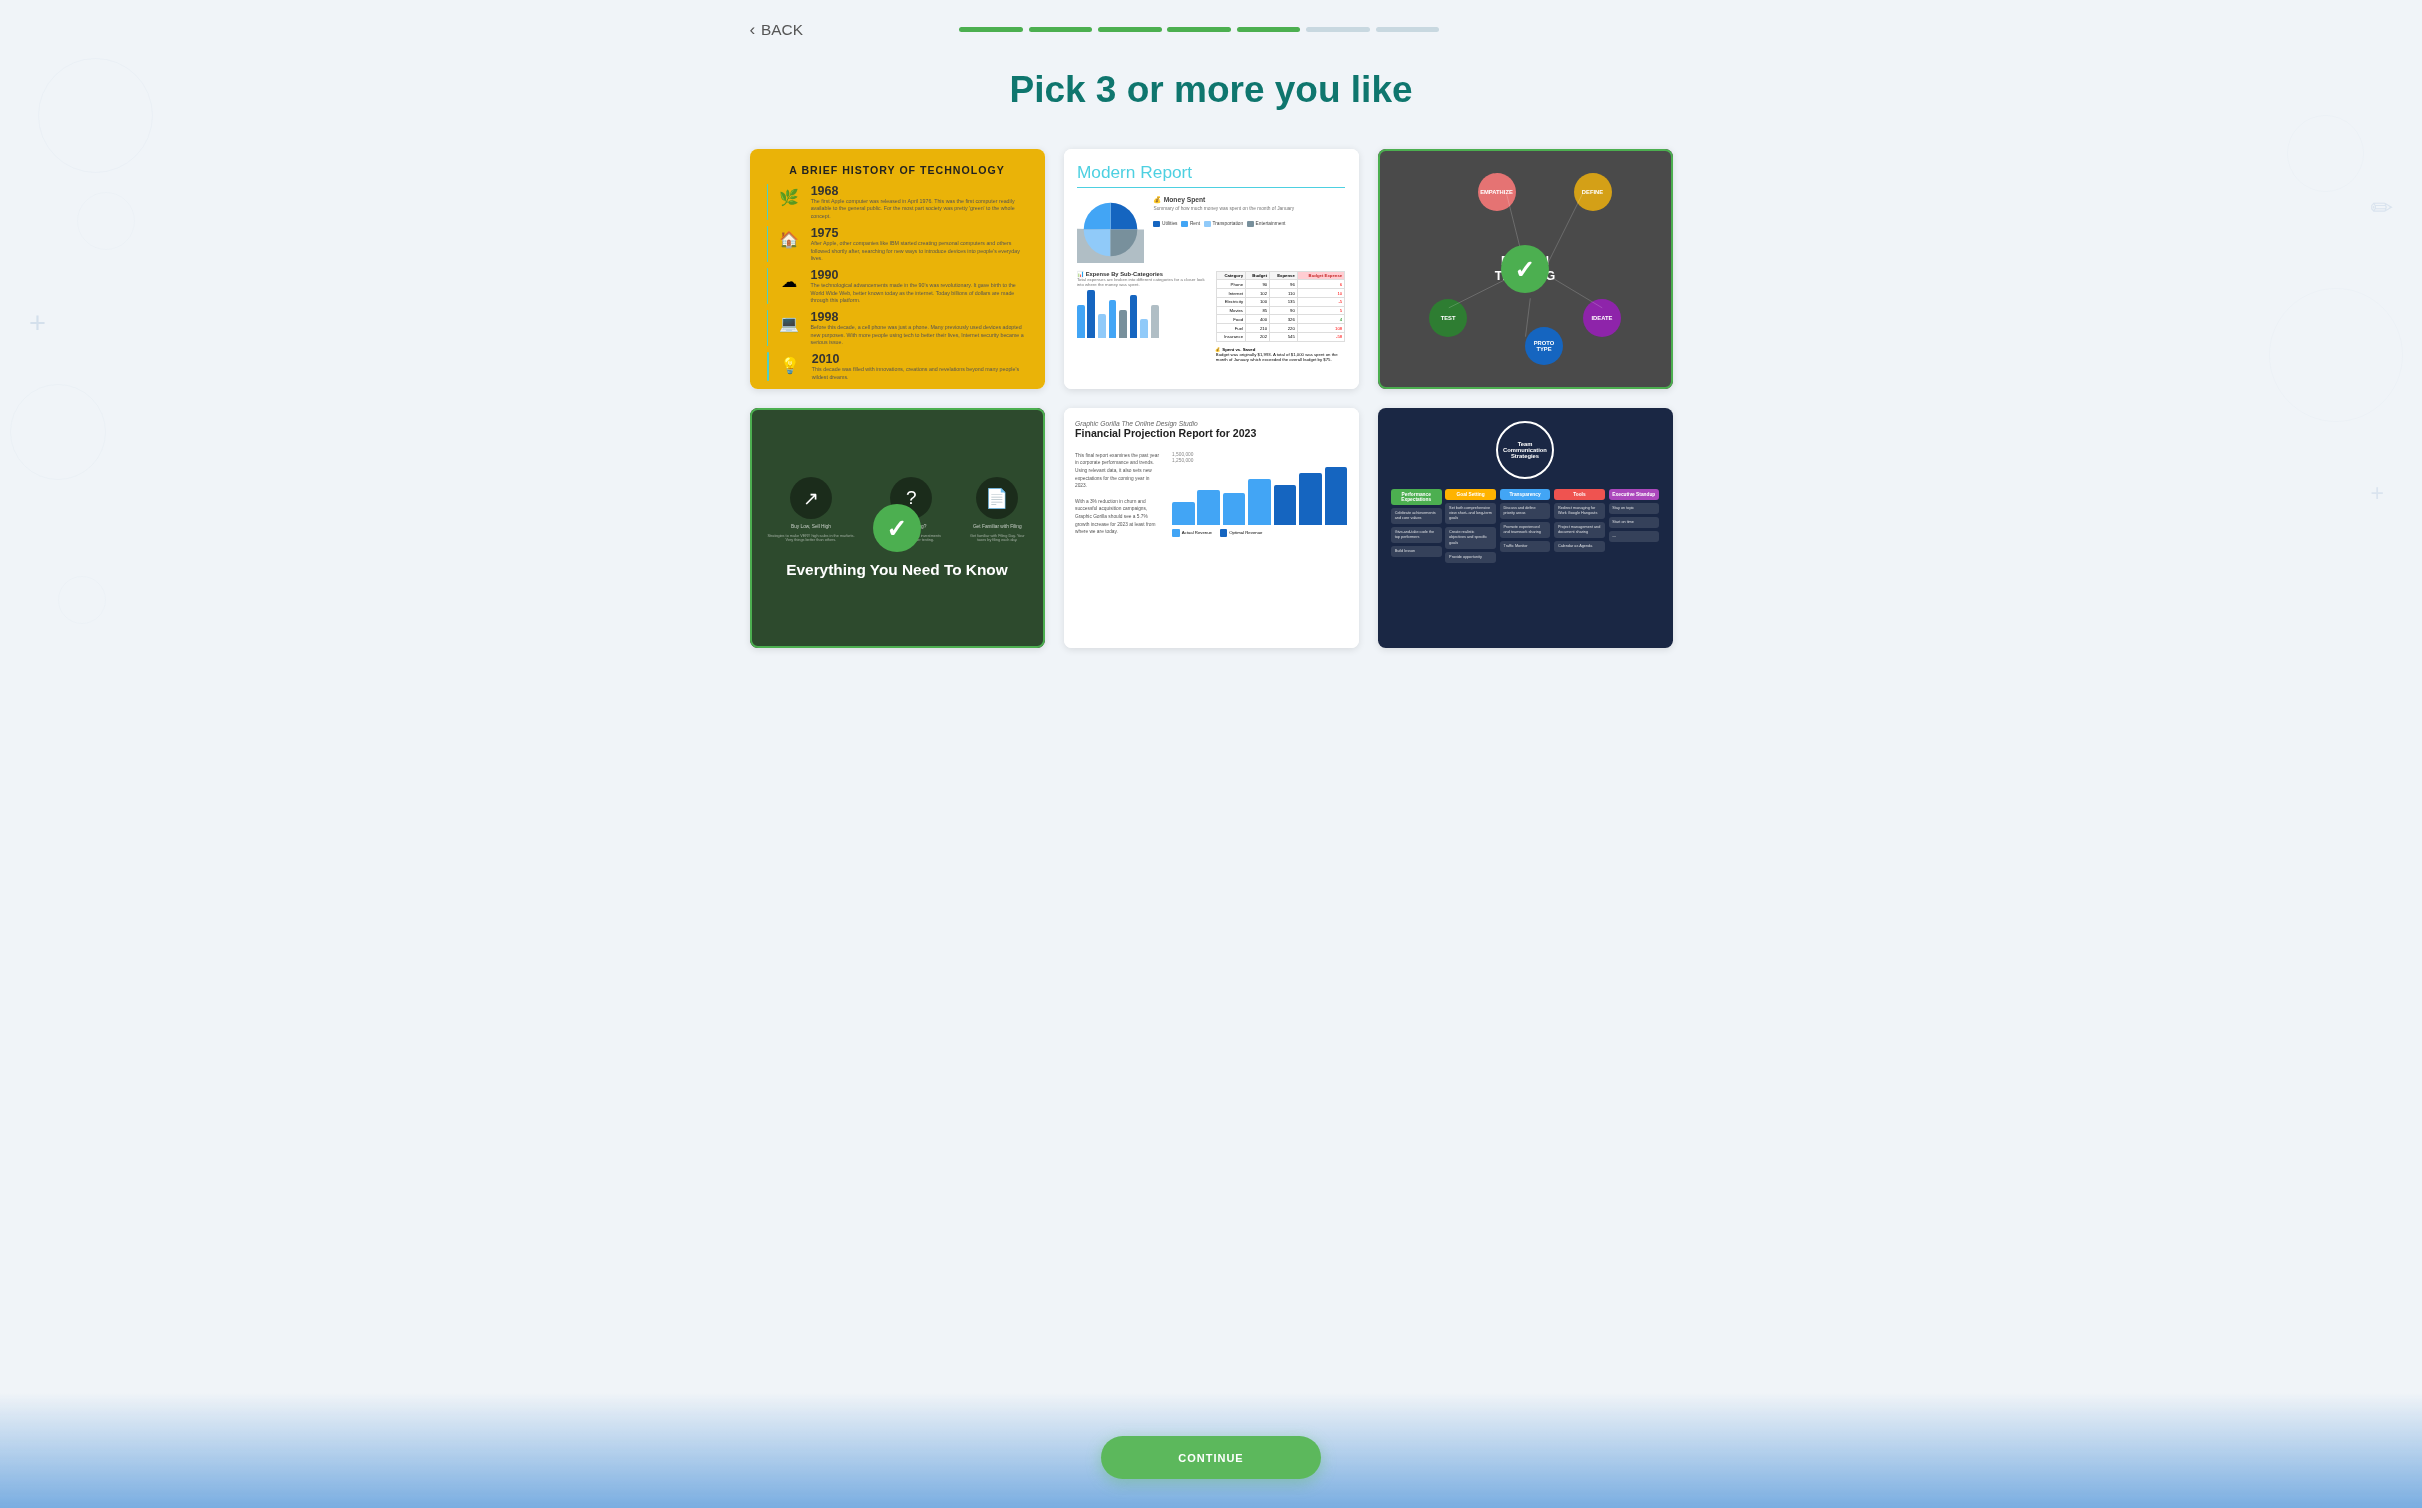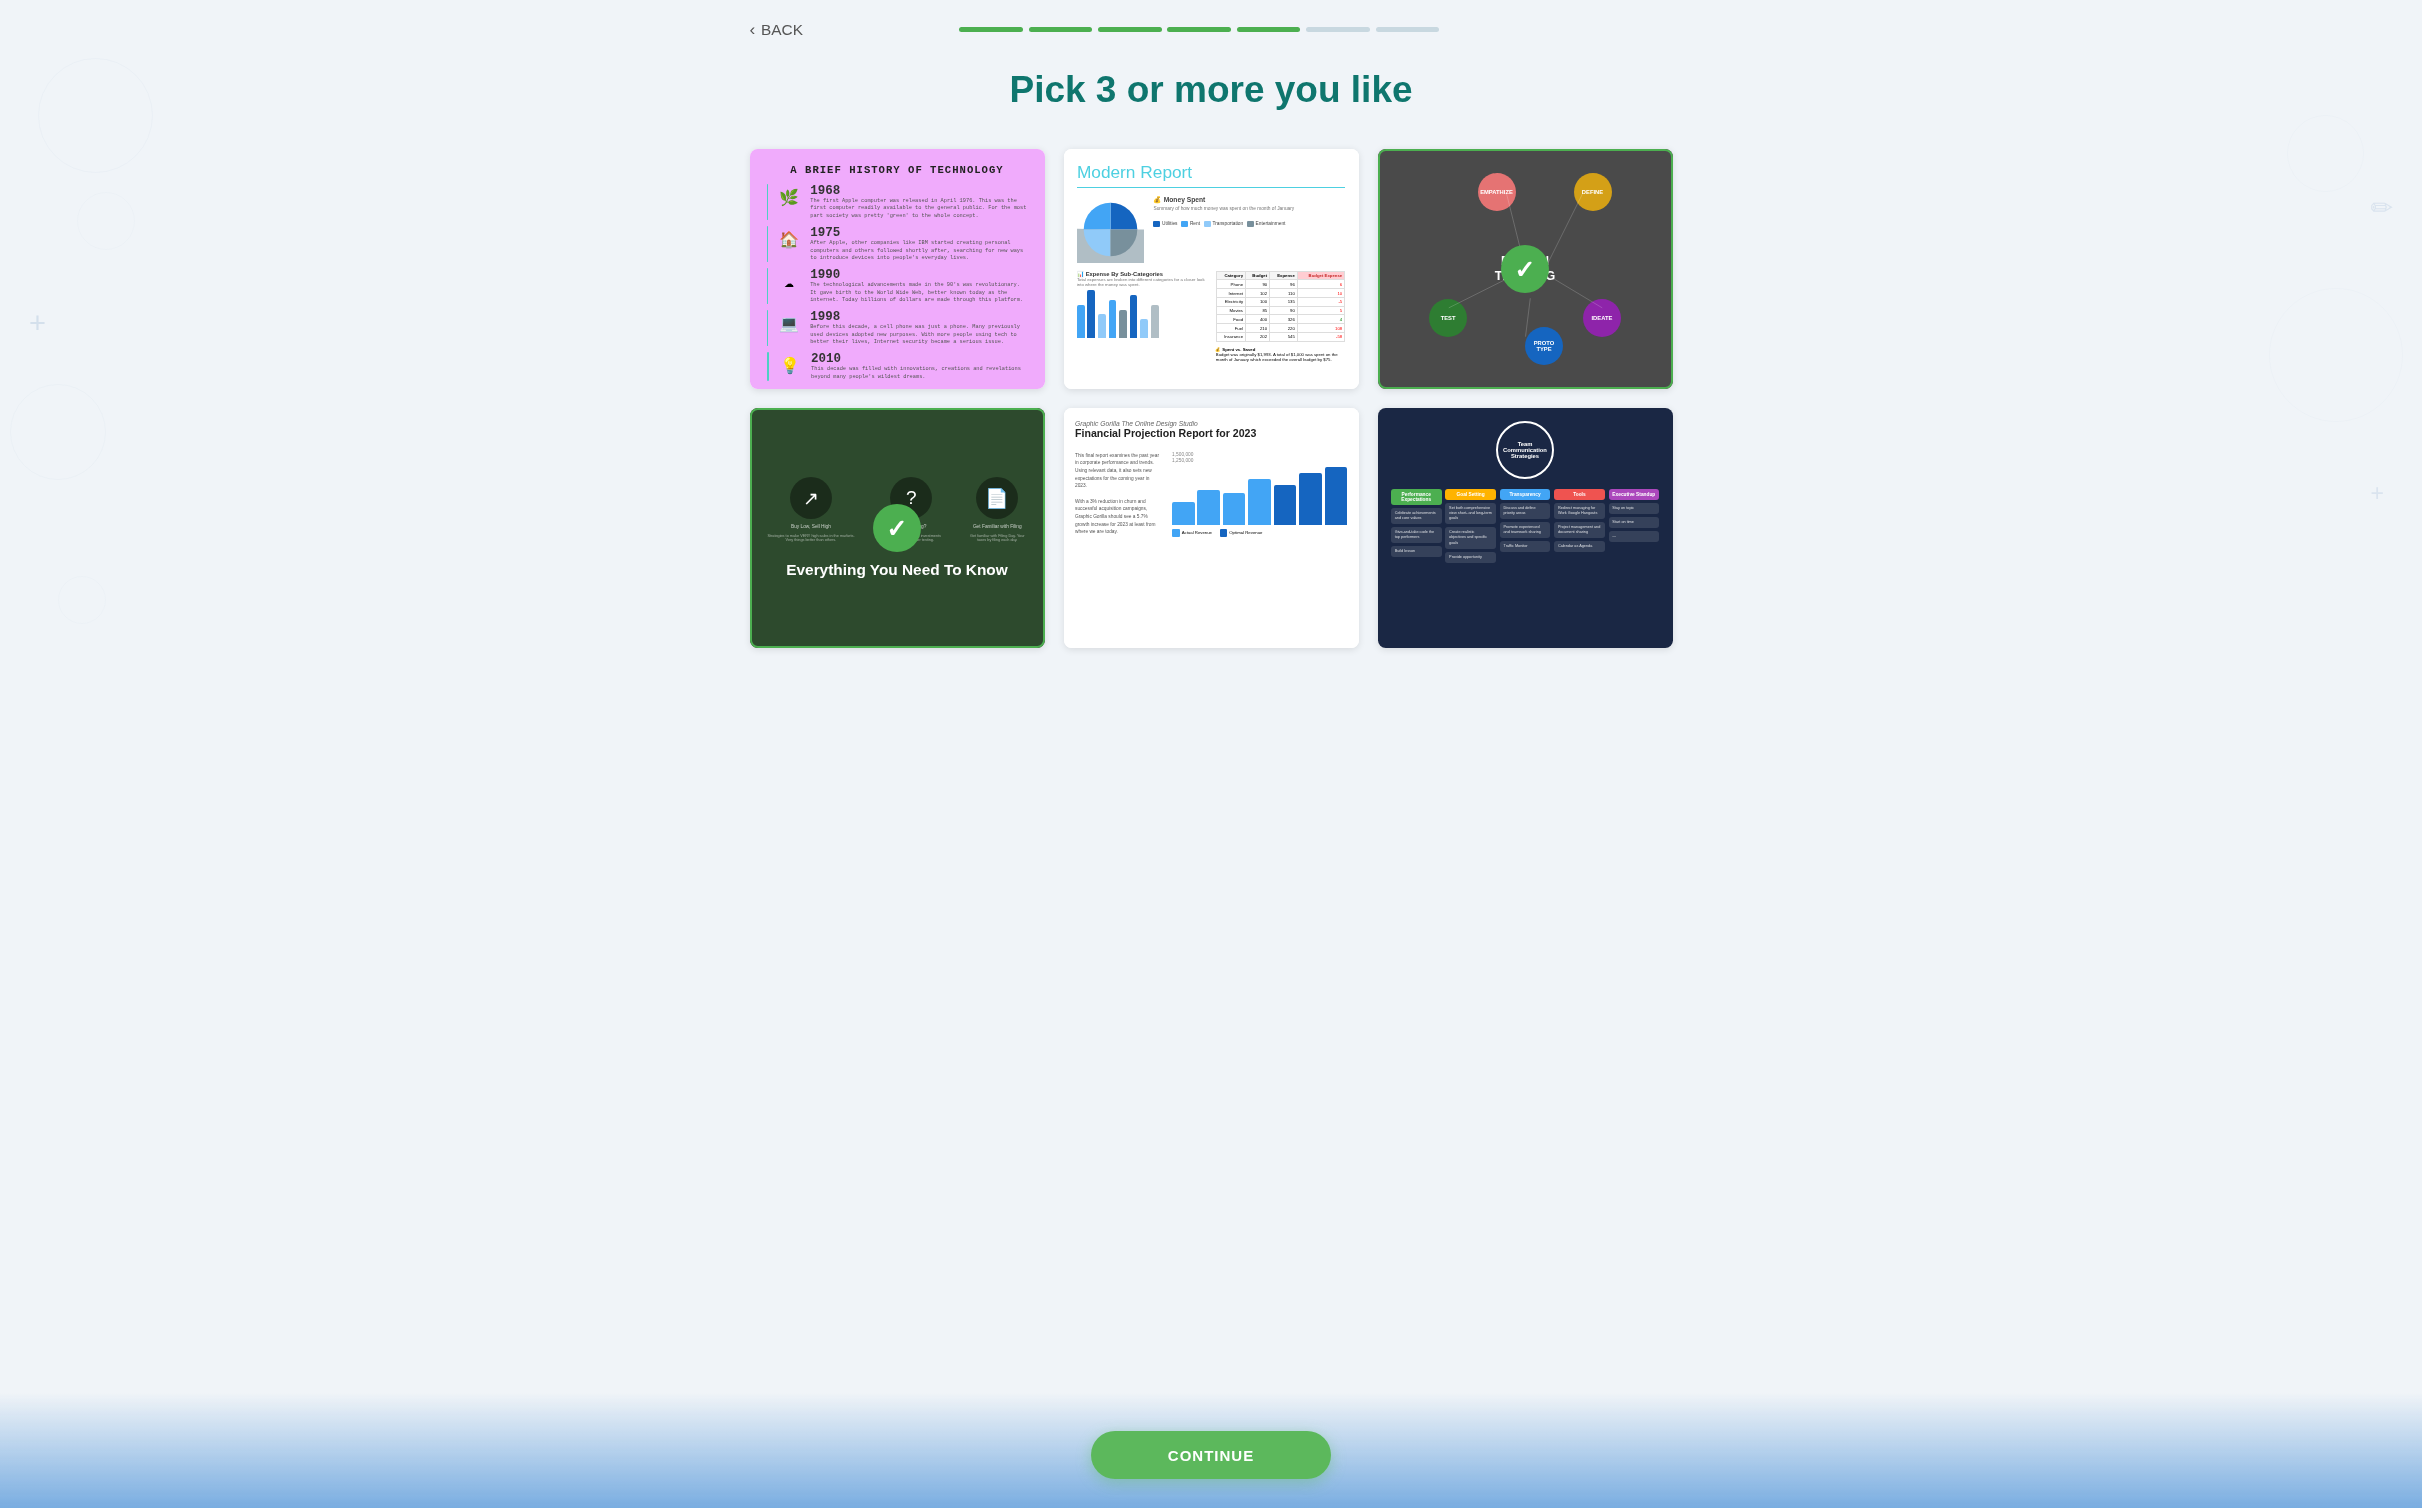--- a/index.html
+++ b/index.html
@@ -131,23 +131,23 @@
       width: 100%;
       height: 240px;
       overflow: hidden;
       display: flex;
       align-items: center;
       justify-content: center;
     }
 
     
     .card-history {
-      background: #f0abfc;
+      background: #eab308;
       padding: 15.4px;
-      font-family: Liberation Mono, monospace;
+      font-family: Liberation Sans, sans-serif;
       height: 100%;
       width: 100%;
     }
     .card-history h2 {
       font-size: 10.6px;
       text-align: center;
       font-weight: 800;
       letter-spacing: 1px;
       text-transform: uppercase;
       margin-bottom: 7.7px;
@@ -418,21 +418,21 @@
       justify-content: center;
       padding-bottom: 29px;
     }
 
     .continue-btn {
       background: #5cb85c;
       color: white;
       border: none;
       border-radius: 29px;
       padding: 15.4px 77px;
-      font-size: 15px;
+      font-size: 11px;
       font-weight: 700;
       cursor: pointer;
       letter-spacing: 1px;
       text-transform: uppercase;
       box-shadow: 0 3.8px 14.4px rgba(92,184,92,0.4);
       transition: background 0.2s;
     }
   </style>
 </head>
 <body>

